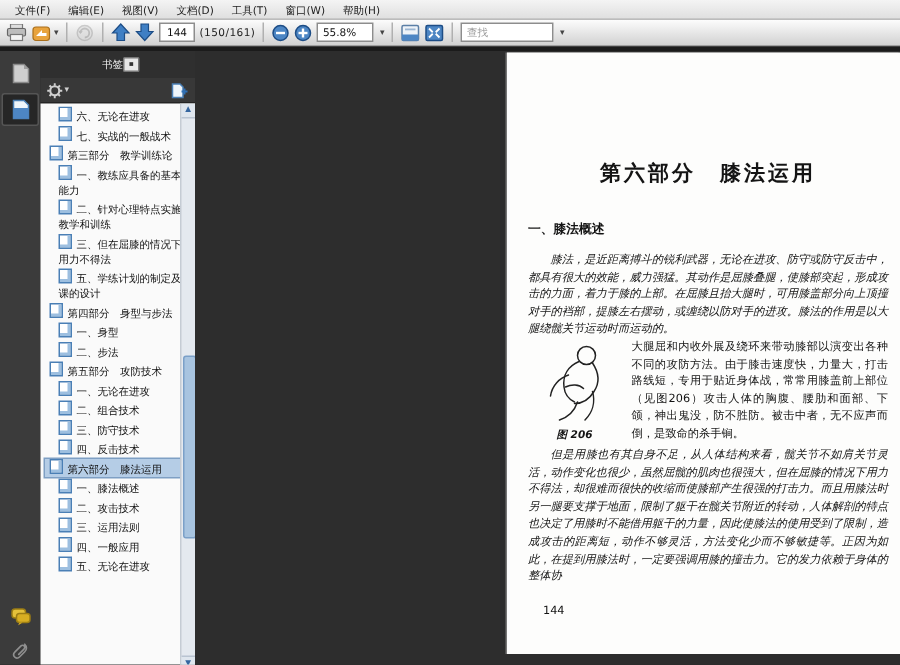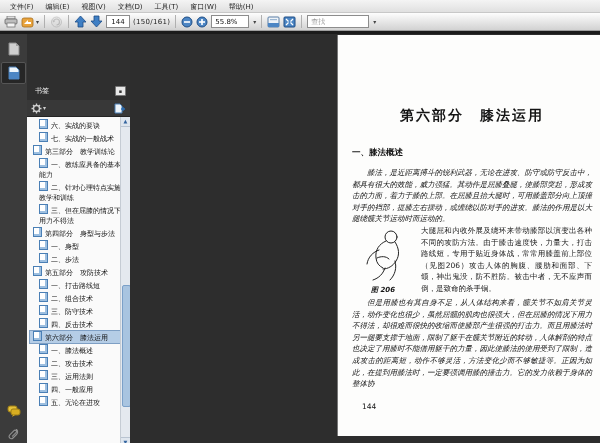--- a/index.html
+++ b/index.html
@@ -40,22 +40,22 @@
   .navstrip{
     width:27px;background:#3b3b3b;display:flex;flex-direction:column;align-items:center;
     padding-top:5px;flex:none;
   }
   .nav-tab{width:23px;height:20px;display:flex;align-items:center;justify-content:center;margin-bottom:3px;border-radius:2px;}
   .nav-tab.active{background:#262626;border:1px solid #555;}
   .nav-spacer{flex:1;}
   
   .sidebar{width:103px;flex:none;display:flex;flex-direction:column;background:#2f2f2f;}
   .panel-header{
-    height:18px;display:flex;align-items:center;justify-content:space-between;
-    padding:0 4px 0 8px;background:#2f2f2f;color:#f0f0f0;font-size:7px;margin-top:48px;
+    height:18px;display:flex;align-items:center;justify-content:center;
+    padding:0 4px 0 8px;background:#2f2f2f;color:#f0f0f0;font-size:7px;
   }
   .panel-opt-btn{
     width:9px;height:8px;background:#e8e8e8;border:1px solid #777;border-radius:1px;
     display:flex;align-items:center;justify-content:center;font-size:5px;color:#333;line-height:5px;
   }
   .panel-toolbar{
     height:16px;display:flex;align-items:center;justify-content:space-between;
     padding:0 4px;background:#383838;border-bottom:1px solid #242424;
   }
   .tree-wrap{flex:1;position:relative;background:#fafafa;overflow:hidden;}
@@ -227,31 +227,32 @@
       </span>
       <span>
         <svg width="12" height="11" viewBox="0 0 12 11">
           <path d="M1 1 L6 1 L8 3 L8 10 L1 10 Z" fill="#eef5fb" stroke="#4a7fb5"></path>
           <path d="M9 4 V8 M7 6 H11" stroke="#2f6fb4" stroke-width="1.3"></path>
         </svg>
       </span>
     </div>
     <div class="tree-wrap">
       <div class="tree">
-          <div class="bm-item lvl2"><span class="bm-icon"></span><span>六、实战的要诀</span></div>
+          <div class="bm-item lvl2"><span class="bm-icon"></span><span>六、无论在进攻</span></div>
           <div class="bm-item lvl2"><span class="bm-icon"></span><span>七、实战的一般战术</span></div>
           <div class="bm-item lvl1"><span class="bm-icon"></span><span>第三部分　教学训练论</span></div>
           <div class="bm-item lvl2"><span class="bm-icon"></span><span>一、教练应具备的基本能力</span></div>
           <div class="bm-item lvl2"><span class="bm-icon"></span><span>二、针对心理特点实施教学和训练</span></div>
           <div class="bm-item lvl2"><span class="bm-icon"></span><span>三、但在屈膝的情况下用力不得法</span></div>
+          <div class="bm-item lvl2"><span class="bm-icon"></span><span>五、学练计划的制定及课的设计</span></div>
           <div class="bm-item lvl1"><span class="bm-icon"></span><span>第四部分　身型与步法</span></div>
           <div class="bm-item lvl2"><span class="bm-icon"></span><span>一、身型</span></div>
           <div class="bm-item lvl2"><span class="bm-icon"></span><span>二、步法</span></div>
           <div class="bm-item lvl1"><span class="bm-icon"></span><span>第五部分　攻防技术</span></div>
-          <div class="bm-item lvl2"><span class="bm-icon"></span><span>一、打击路线短</span></div>
+          <div class="bm-item lvl2"><span class="bm-icon"></span><span>一、无论在进攻</span></div>
           <div class="bm-item lvl2"><span class="bm-icon"></span><span>二、组合技术</span></div>
           <div class="bm-item lvl2"><span class="bm-icon"></span><span>三、防守技术</span></div>
           <div class="bm-item lvl2"><span class="bm-icon"></span><span>四、反击技术</span></div>
           <div class="bm-item lvl1 selected"><span class="bm-icon"></span><span>第六部分　膝法运用</span></div>
           <div class="bm-item lvl2"><span class="bm-icon"></span><span>一、膝法概述</span></div>
           <div class="bm-item lvl2"><span class="bm-icon"></span><span>二、攻击技术</span></div>
           <div class="bm-item lvl2"><span class="bm-icon"></span><span>三、运用法则</span></div>
           <div class="bm-item lvl2"><span class="bm-icon"></span><span>四、一般应用</span></div>
           <div class="bm-item lvl2"><span class="bm-icon"></span><span>五、无论在进攻</span></div>
         </div>

